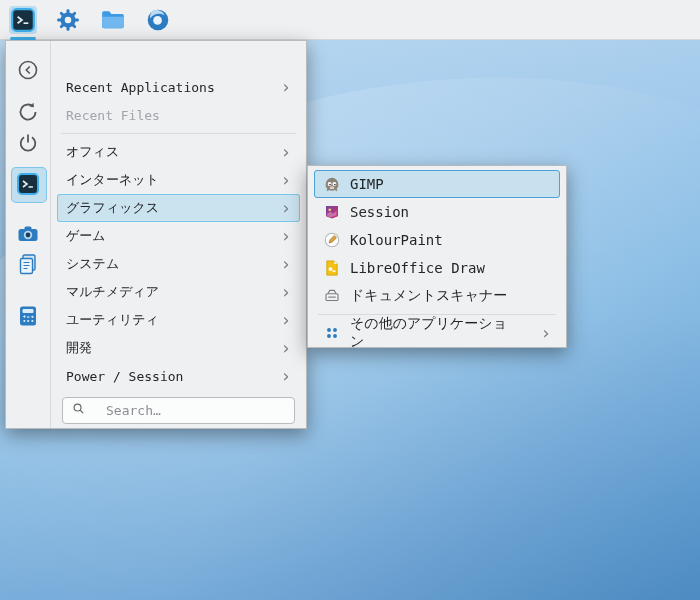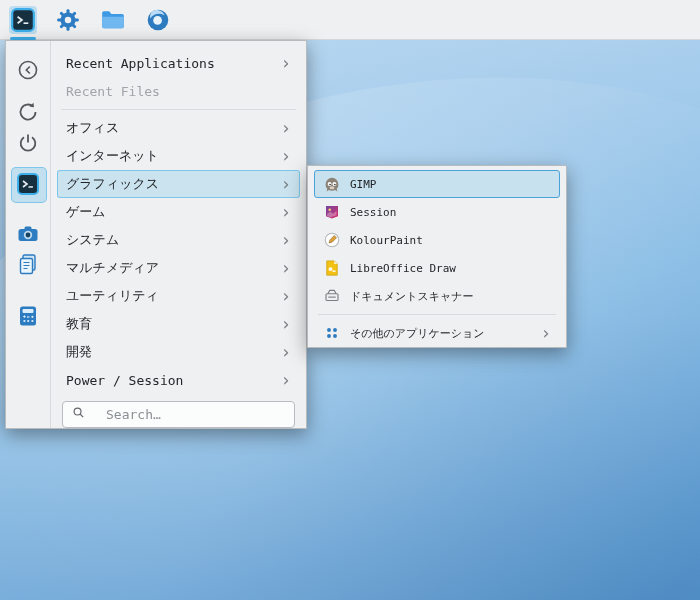--- a/index.html
+++ b/index.html
@@ -26,40 +26,40 @@
     background:#3daee9;border-radius:2px;}
   
   .launcher{position:absolute;left:5px;top:40px;width:302px;height:389px;background:#eff0f1;
     border:1px solid #b7bbbe;box-shadow:0 6px 18px rgba(0,0,0,.38);z-index:5;display:flex;
     box-sizing:border-box;}
   .sidebar{position:relative;width:45px;border-right:1px solid #d7dadc;box-sizing:border-box;}
   .sideicon{position:absolute;left:10px;width:24px;height:24px;}
   .sideicon svg{width:24px;height:24px;display:block;}
   .sidepill{position:absolute;left:5px;top:126px;width:34px;height:34px;
     background:rgba(61,174,233,.26);border:1px solid rgba(61,174,233,.5);border-radius:5px;}
-  .mainlist{flex:1;padding-top:8px;box-sizing:border-box;display:flex;flex-direction:column;}
+  .mainlist{flex:1;padding-top:24px;box-sizing:border-box;display:flex;flex-direction:column;margin-top:8px;}
   .mrow{height:28px;box-sizing:border-box;display:flex;align-items:center;justify-content:space-between;
     margin:0 6px;padding:0 8px;border:1px solid transparent;border-radius:3px;font-size:13px;color:#232629;}
   .mrow.selected{background:rgba(61,174,233,.20);border-color:rgba(61,174,233,.55);}
   .mrow.disabled{color:#9fa5aa;}
   .chev{width:12px;text-align:right;}
   .chev::after{content:"›";font-size:17px;color:#7a7f83;line-height:1;}
   .sep{height:1px;background:#d8dbdd;margin:4px 10px;}
   .search{margin:7px 11px 0;height:27px;background:#fbfcfc;border:1px solid #b8bcc0;border-radius:4px;
     display:flex;align-items:center;gap:18px;padding:0 8px;box-sizing:border-box;}
   .search svg{width:15px;height:15px;flex:none;}
   .search input{border:none;outline:none;background:transparent;flex:1;font-size:13px;
     font-family:inherit;color:#232629;}
   .search input::placeholder{color:#8b9094;}
   
   .submenu{position:absolute;left:307px;top:165px;width:260px;height:183px;background:#eff0f1;
     border:1px solid #b7bbbe;box-shadow:0 6px 18px rgba(0,0,0,.38);z-index:6;box-sizing:border-box;
     padding-top:4px;}
   .srow{height:28px;box-sizing:border-box;margin:0 6px;padding:0 8px;display:flex;align-items:center;
-    gap:9px;border:1px solid transparent;border-radius:3px;font-size:11px;color:#232629;}
+    gap:9px;border:1px solid transparent;border-radius:3px;font-size:14px;color:#232629;}
   .srow.selected{background:rgba(61,174,233,.22);border-color:#4aa2d8;}
   .appicon{width:18px;height:18px;flex:none;display:flex;align-items:center;justify-content:center;}
   .appicon svg{width:18px;height:18px;display:block;}
   .spacer{flex:1;}
 </style>
 </head>
 <body>
 
 <div class="desktop">
   <div class="curve c1"></div>
@@ -214,24 +214,20 @@
     </div>
     <div class="mrow">
       <span>マルチメディア</span>
       <span class="chev"></span>
     </div>
     <div class="mrow">
       <span>ユーティリティ</span>
       <span class="chev"></span>
     </div>
     <div class="mrow">
-      <span>教育</span>
-      <span class="chev"></span>
-    </div>
-    <div class="mrow">
       <span>開発</span>
       <span class="chev"></span>
     </div>
     <div class="mrow">
       <span>Power / Session</span>
       <span class="chev"></span>
     </div>
     <div class="search">
       <span>
         <svg viewBox="0 0 24 24" fill="none" stroke="#63686c" stroke-width="1.9">

